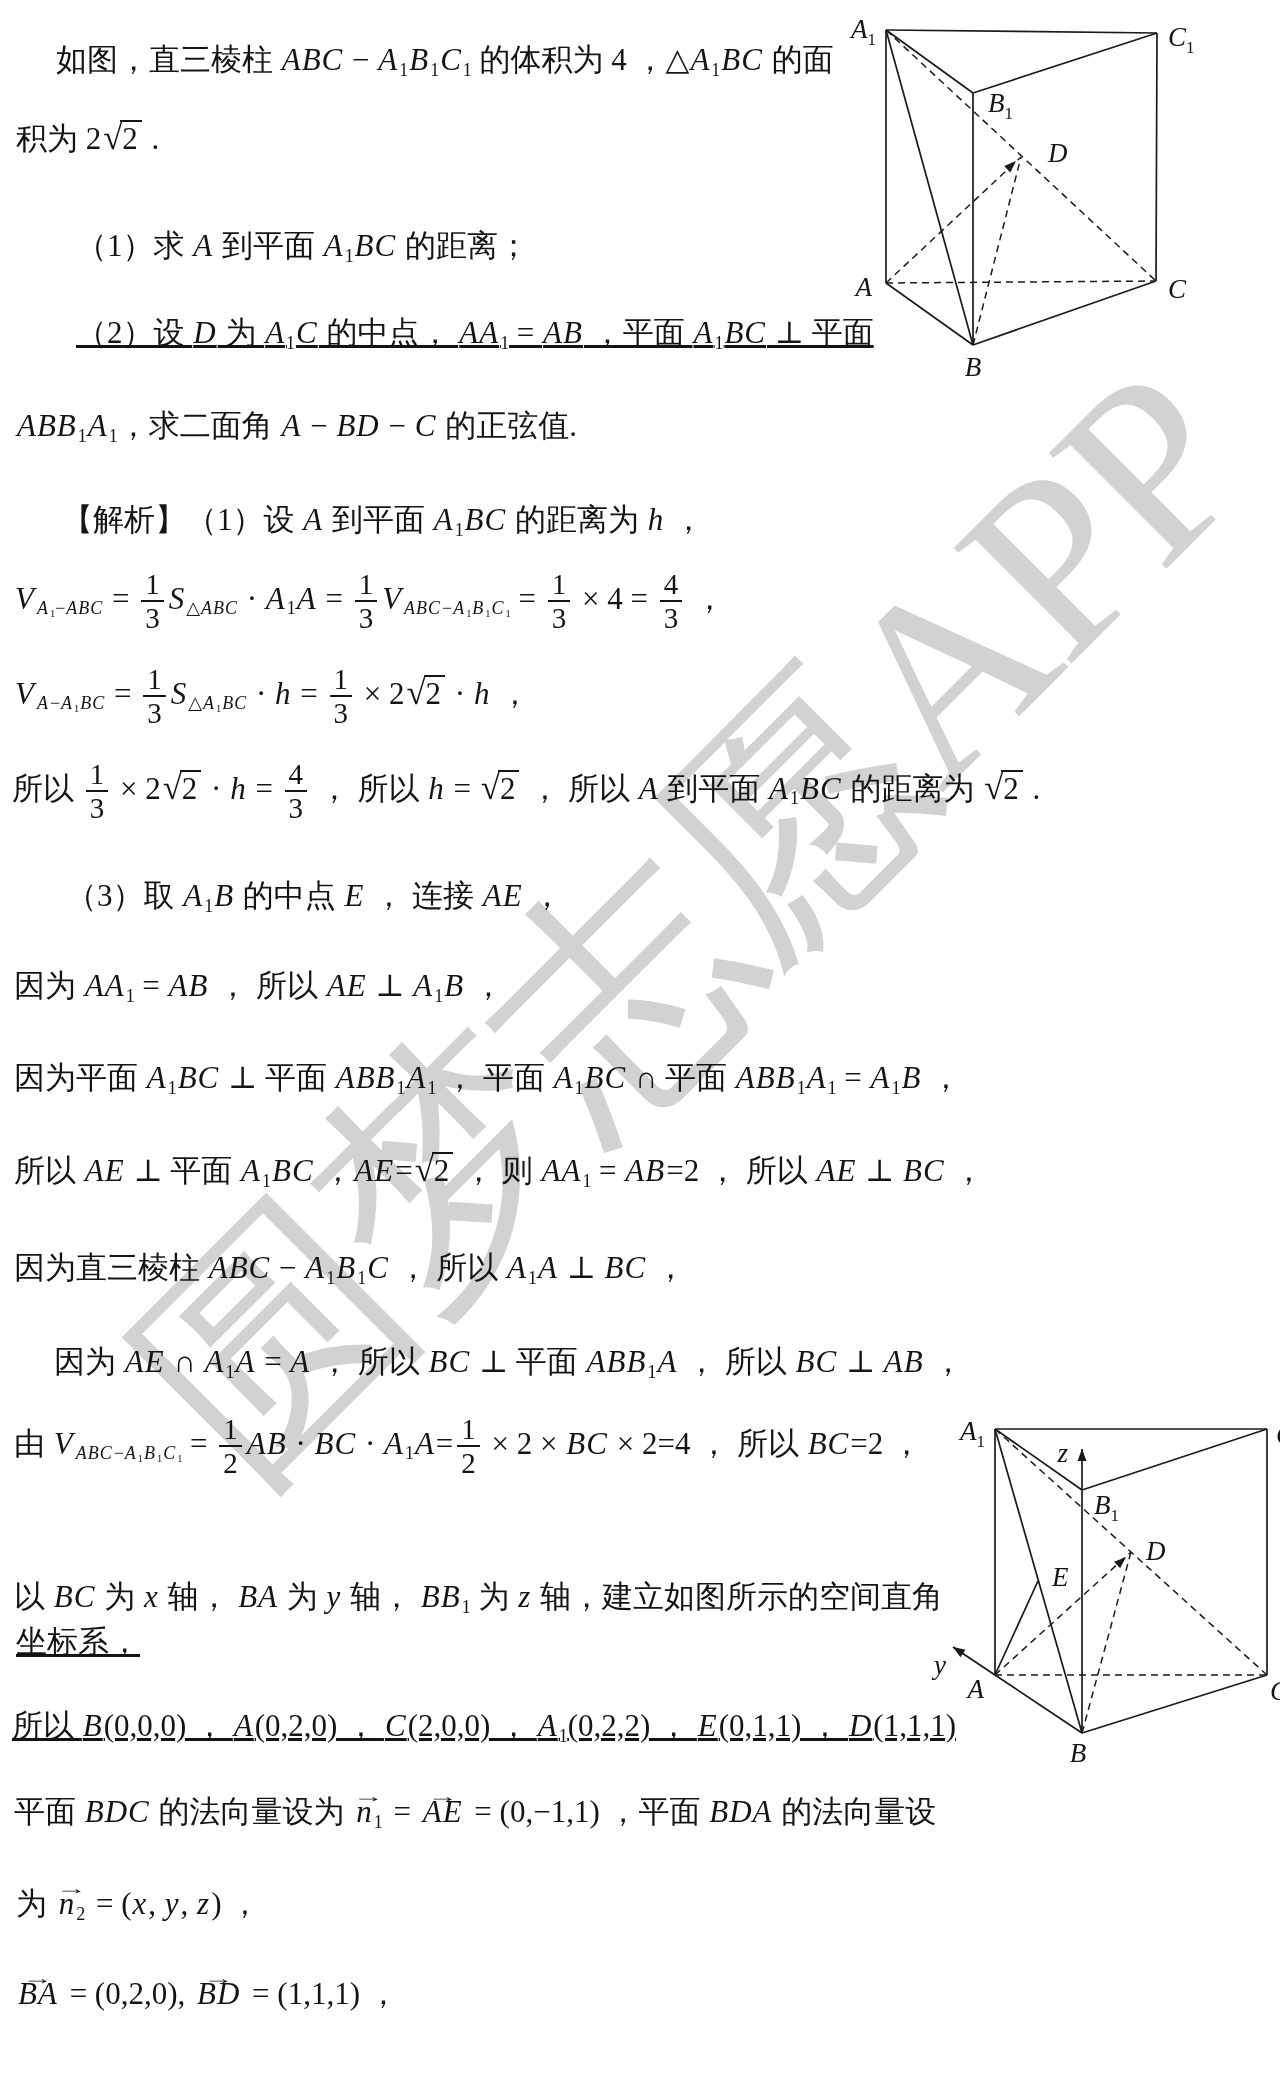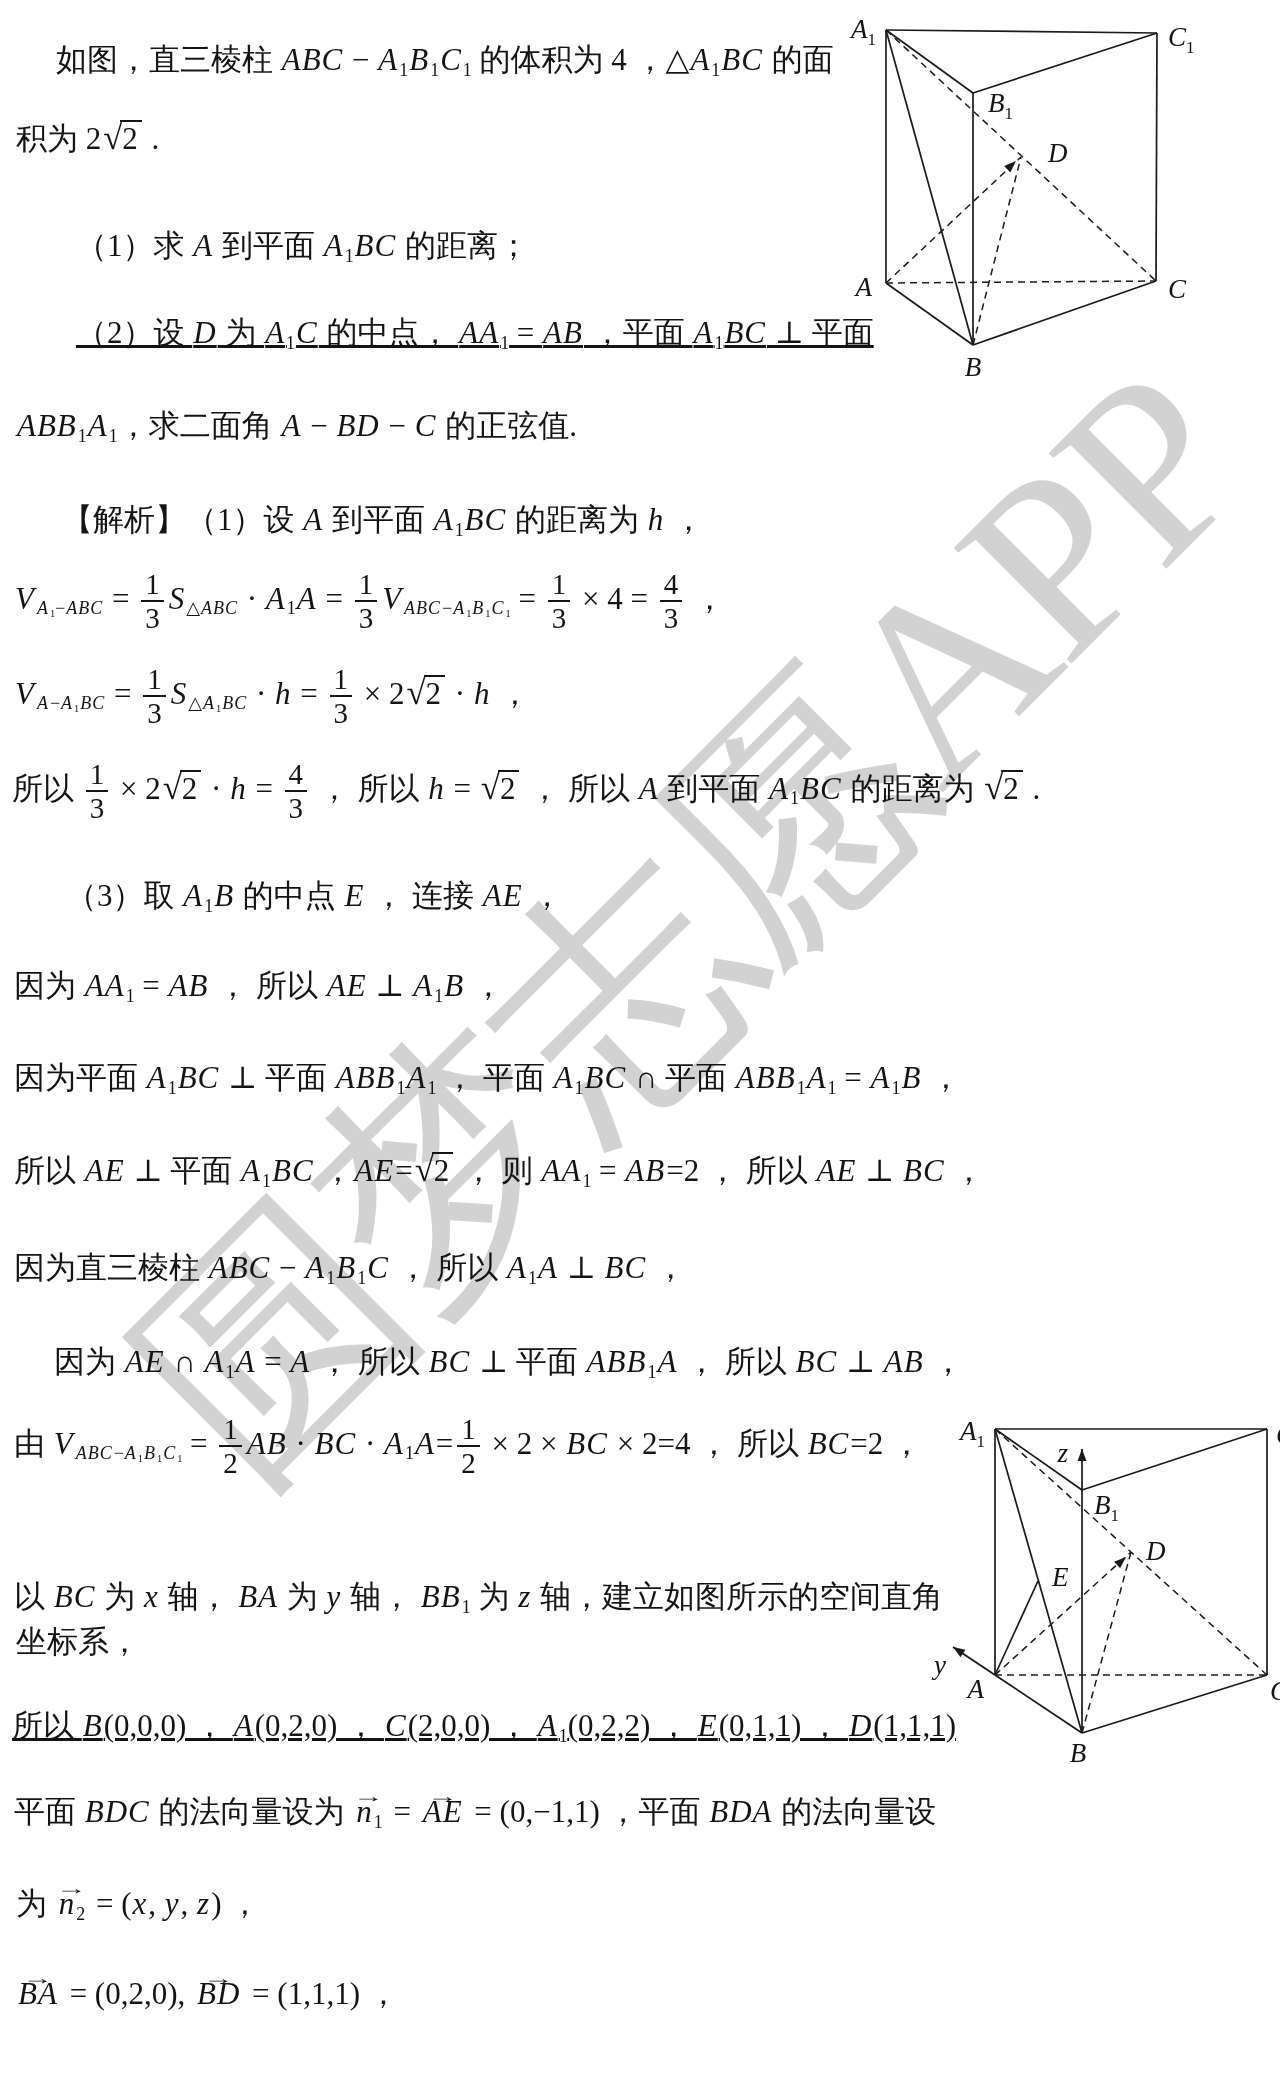--- a/index.html
+++ b/index.html
@@ -47,21 +47,21 @@
     <div class="tline" style="left: 14px; top: 663px;"><em class="mi">V</em><sub class="ms"><em class="mi">A</em>−<em class="mi">A</em><sub class="ms">1</sub><em class="mi">BC</em></sub> = <span class="fr"><span class="nu">1</span><span class="dn">3</span></span><em class="mi">S</em><sub class="ms">△<em class="mi">A</em><sub class="ms">1</sub><em class="mi">BC</em></sub> · <em class="mi">h</em> = <span class="fr"><span class="nu">1</span><span class="dn">3</span></span> × 2<span class="sq"><span class="rx">√</span><span class="rr">2</span></span> · <em class="mi">h</em> ，</div>
     <div class="tline" style="left: 12px; top: 758px;">所以 <span class="fr"><span class="nu">1</span><span class="dn">3</span></span> × 2<span class="sq"><span class="rx">√</span><span class="rr">2</span></span> · <em class="mi">h</em> = <span class="fr"><span class="nu">4</span><span class="dn">3</span></span> ，  所以 <em class="mi">h</em> = <span class="sq"><span class="rx">√</span><span class="rr">2</span></span> ，  所以 <em class="mi">A</em> 到平面 <em class="mi">A</em><sub class="ms">1</sub><em class="mi">BC</em> 的距离为 <span class="sq"><span class="rx">√</span><span class="rr">2</span></span> .</div>
     <div class="tline" style="left: 66px; top: 876px;">（3）取 <em class="mi">A</em><sub class="ms">1</sub><em class="mi">B</em> 的中点 <em class="mi">E</em> ， 连接 <em class="mi">AE</em> ，</div>
     <div class="tline" style="left: 14px; top: 966px;">因为 <em class="mi">AA</em><sub class="ms">1</sub> = <em class="mi">AB</em> ， 所以 <em class="mi">AE</em> ⊥ <em class="mi">A</em><sub class="ms">1</sub><em class="mi">B</em> ，</div>
     <div class="tline" style="left: 14px; top: 1058px;">因为平面 <em class="mi">A</em><sub class="ms">1</sub><em class="mi">BC</em> ⊥ 平面 <em class="mi">ABB</em><sub class="ms">1</sub><em class="mi">A</em><sub class="ms">1</sub> ， 平面 <em class="mi">A</em><sub class="ms">1</sub><em class="mi">BC</em> ∩ 平面 <em class="mi">ABB</em><sub class="ms">1</sub><em class="mi">A</em><sub class="ms">1</sub> = <em class="mi">A</em><sub class="ms">1</sub><em class="mi">B</em> ，</div>
     <div class="tline" style="left: 14px; top: 1150px;">所以 <em class="mi">AE</em> ⊥ 平面 <em class="mi">A</em><sub class="ms">1</sub><em class="mi">BC</em> ，<em class="mi">AE</em>=<span class="sq"><span class="rx">√</span><span class="rr">2</span></span> ， 则 <em class="mi">AA</em><sub class="ms">1</sub> = <em class="mi">AB</em>=2 ， 所以 <em class="mi">AE</em> ⊥ <em class="mi">BC</em> ，</div>
     <div class="tline" style="left: 14px; top: 1248px;">因为直三棱柱 <em class="mi">ABC</em> − <em class="mi">A</em><sub class="ms">1</sub><em class="mi">B</em><sub class="ms">1</sub><em class="mi">C</em> ， 所以 <em class="mi">A</em><sub class="ms">1</sub><em class="mi">A</em> ⊥ <em class="mi">BC</em> ，</div>
     <div class="tline" style="left: 14px; top: 1342px; margin-left: 40px;">因为 <em class="mi">AE</em> ∩ <em class="mi">A</em><sub class="ms">1</sub><em class="mi">A</em> = <em class="mi">A</em> ， 所以 <em class="mi">BC</em> ⊥ 平面 <em class="mi">ABB</em><sub class="ms">1</sub><em class="mi">A</em> ， 所以 <em class="mi">BC</em> ⊥ <em class="mi">AB</em> ，</div>
     <div class="tline" style="left: 14px; top: 1413px;">由 <em class="mi">V</em><sub class="ms"><em class="mi">ABC</em>−<em class="mi">A</em><sub class="ms">1</sub><em class="mi">B</em><sub class="ms">1</sub><em class="mi">C</em><sub class="ms">1</sub></sub> = <span class="fr"><span class="nu">1</span><span class="dn">2</span></span><em class="mi">AB</em> · <em class="mi">BC</em> · <em class="mi">A</em><sub class="ms">1</sub><em class="mi">A</em>=<span class="fr"><span class="nu">1</span><span class="dn">2</span></span> × 2 × <em class="mi">BC</em> × 2=4 ， 所以 <em class="mi">BC</em>=2 ，</div>
     <div class="tline" style="left: 14px; top: 1530px; margin-top: 47px;">以 <em class="mi">BC</em> 为 <em class="mi">x</em> 轴， <em class="mi">BA</em> 为 <em class="mi">y</em> 轴， <em class="mi">BB</em><sub class="ms">1</sub> 为 <em class="mi">z</em> 轴，建立如图所示的空间直角</div>
-    <div class="tline" style="left: 16px; top: 1622px;">坐标系，</div>
+    <div class="tline" style="left: 16px; top: 1622px; text-decoration: underline;">坐标系，</div>
     <div class="tline" style="left: 12px; top: 1706px; text-decoration: underline;">所以 <em class="mi">B</em>(0,0,0) ， <em class="mi">A</em>(0,2,0) ， <em class="mi">C</em>(2,0,0) ， <em class="mi">A</em><sub class="ms">1</sub>(0,2,2) ， <em class="mi">E</em>(0,1,1) ， <em class="mi">D</em>(1,1,1)</div>
     <div class="tline" style="left: 14px; top: 1790px;">平面 <em class="mi">BDC</em> 的法向量设为 <span class="vec"><em class="mi">n</em><sub class="ms">1</sub></span> = <span class="vec"><em class="mi">AE</em></span> = (0,−1,1) ，平面 <em class="mi">BDA</em> 的法向量设</div>
     <div class="tline" style="left: 16px; top: 1882px;">为 <span class="vec"><em class="mi">n</em><sub class="ms">2</sub></span> = (<em class="mi">x</em>, <em class="mi">y</em>, <em class="mi">z</em>) ，</div>
     <div class="tline" style="left: 14px; top: 1972px;"><span class="vec"><em class="mi">BA</em></span> = (0,2,0), <span class="vec"><em class="mi">BD</em></span> = (1,1,1) ，</div>
   </div>
 
 <svg id="fig-top" class="fig" xmlns="http://www.w3.org/2000/svg" viewBox="845 10 435 380">
     <line x1="886" y1="30" x2="1157" y2="33" class="sol"></line>
     <line x1="886" y1="30" x2="973" y2="93" class="sol"></line>
     <line x1="973" y1="93" x2="1157" y2="33" class="sol"></line>

